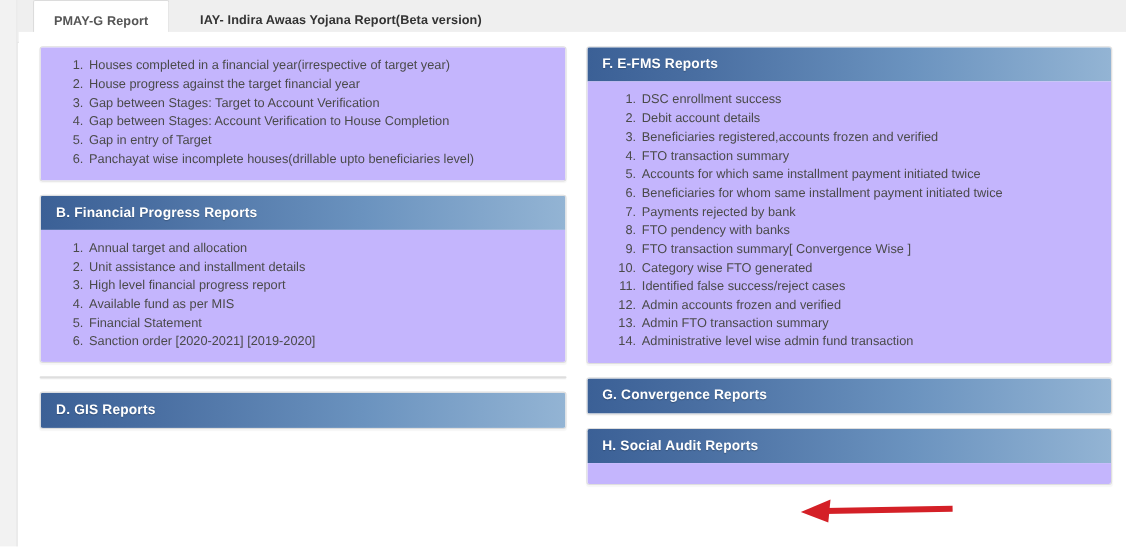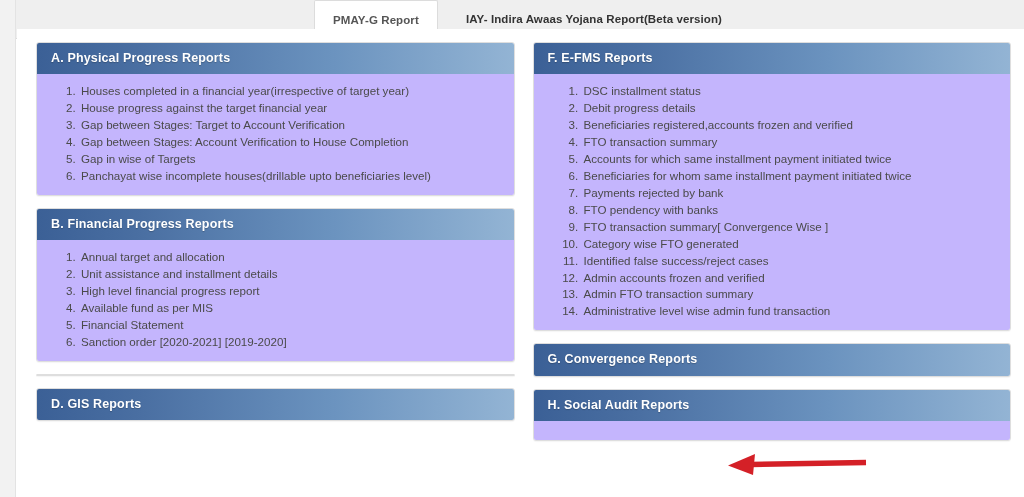--- a/index.html
+++ b/index.html
@@ -39,21 +39,20 @@
     position: absolute;
     left: 16px; top: 0;
     width: 1008px;
     height: 39px;
     background: #efefef;
     border-bottom: 1px solid #dcdcdc;
     box-sizing: border-box;
     display: flex;
     align-items: stretch;
     padding-left: 14px;
-    justify-content: center;
   }
   .tab {
     display: flex;
     align-items: center;
     padding: 0 18px;
     font-size: 11.5px;
     font-weight: bold;
     color: #333333;
     letter-spacing: 0.1px;
     cursor: pointer;
@@ -158,28 +157,27 @@
       <span>IAY- Indira Awaas Yojana Report(Beta version)</span>
     </div>
   </div>
 
   <div class="content">
     <div class="columns">
 
       <div class="col">
 
         <div class="panel">
-          <div class="panel-header">A. Physical Progress Reports</div>
           <div class="panel-body">
             <ol>
               <li>Houses completed in a financial year(irrespective of target year)</li>
               <li>House progress against the target financial year</li>
               <li>Gap between Stages: Target to Account Verification</li>
               <li>Gap between Stages: Account Verification to House Completion</li>
-              <li>Gap in wise of Targets</li>
+              <li>Gap in entry of Target</li>
               <li>Panchayat wise incomplete houses(drillable upto beneficiaries level)</li>
             </ol>
           </div>
         </div>
 
         <div class="panel">
           <div class="panel-header">B. Financial Progress Reports</div>
           <div class="panel-body">
             <ol>
               <li>Annual target and allocation</li>
@@ -201,22 +199,22 @@
         </div>
 
       </div>
 
       <div class="col">
 
         <div class="panel">
           <div class="panel-header">F. E-FMS Reports</div>
           <div class="panel-body">
             <ol class="wide">
-              <li>DSC installment status</li>
-              <li>Debit progress details</li>
+              <li>DSC enrollment success</li>
+              <li>Debit account details</li>
               <li>Beneficiaries registered,accounts frozen and verified</li>
               <li>FTO transaction summary</li>
               <li>Accounts for which same installment payment initiated twice</li>
               <li>Beneficiaries for whom same installment payment initiated twice</li>
               <li>Payments rejected by bank</li>
               <li>FTO pendency with banks</li>
               <li>FTO transaction summary[ Convergence Wise ]</li>
               <li>Category wise FTO generated</li>
               <li>Identified false success/reject cases</li>
               <li>Admin accounts frozen and verified</li>

